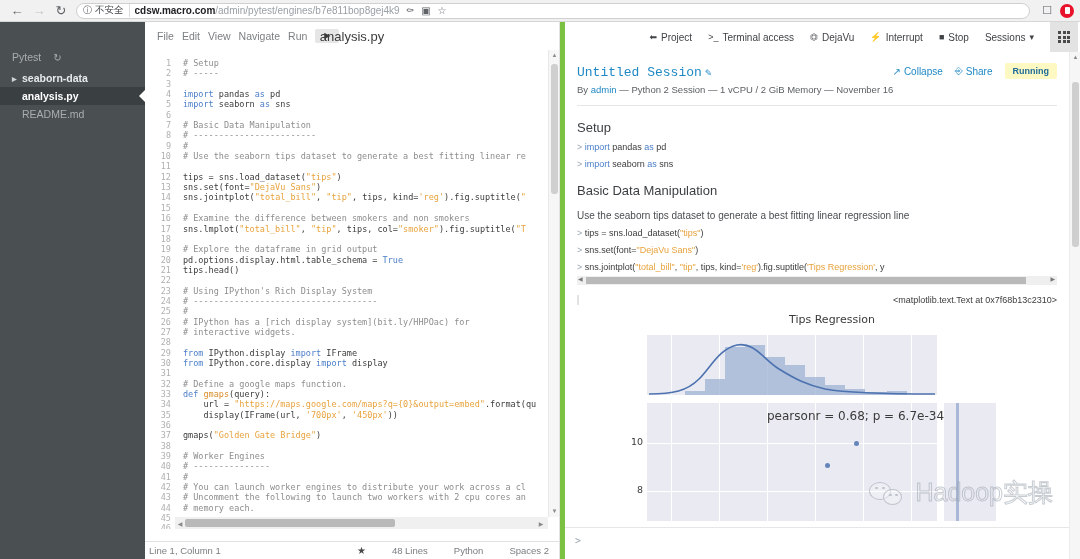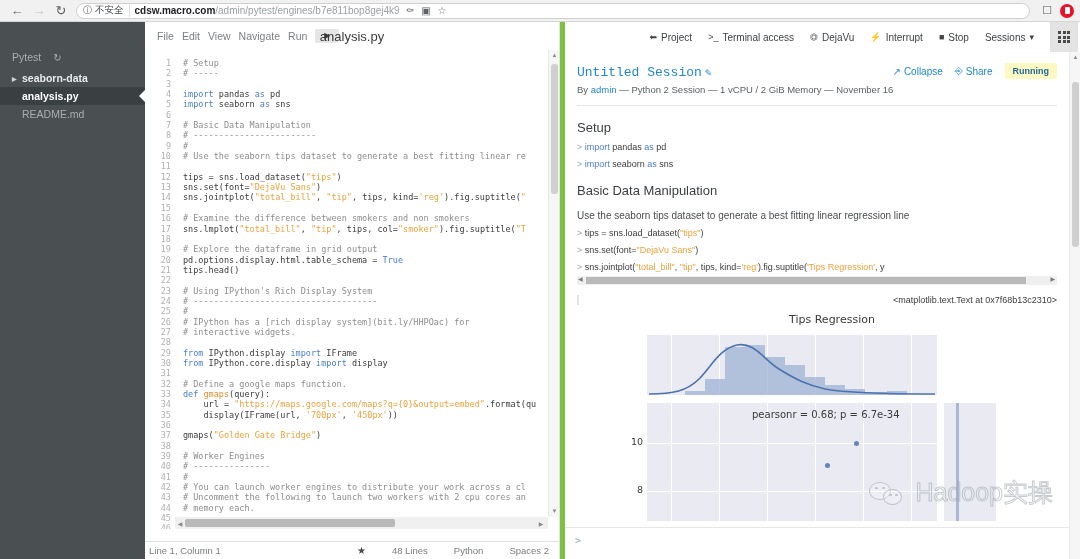--- a/index.html
+++ b/index.html
@@ -248,22 +248,22 @@
   .plot-grid.main {
     top: 90px; height: 118px;
   }
   .plot-right {
     position: absolute; left: 367px; top: 90px; width: 52px; height: 118px;
     background: #eaeaf2;
   }
   .gl { position: absolute; background: #ffffff; }
   .marg-curve { position: absolute; left: 70px; top: 22px; }
   .pearson {
-    position: absolute; left: 175px; top: 96px;
-    font-size: 10px; color: #3a3a3a; font-family: "DejaVu Sans", sans-serif;
+    position: absolute; left: 190px; top: 96px;
+    font-size: 12px; color: #3a3a3a; font-family: "DejaVu Sans", sans-serif;
     white-space: nowrap;
   }
   .ytick {
     position: absolute; font-size: 9.5px; color: #3a3a3a;
     font-family: "DejaVu Sans", sans-serif; text-align: right; width: 22px;
   }
   .dot {
     position: absolute; width: 5px; height: 5px; border-radius: 50%;
     background: #4c72b0; opacity: .85;
   }

